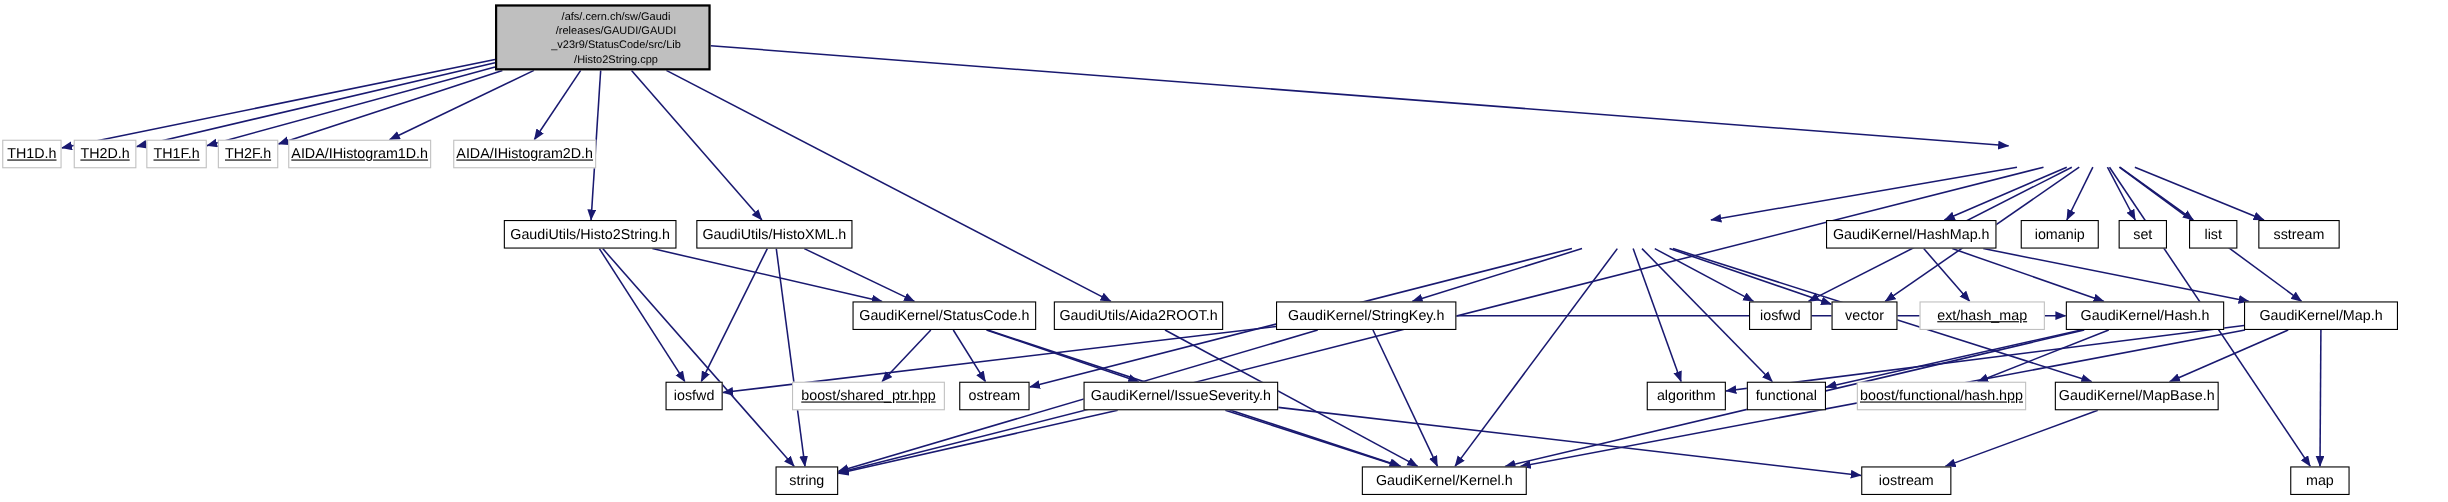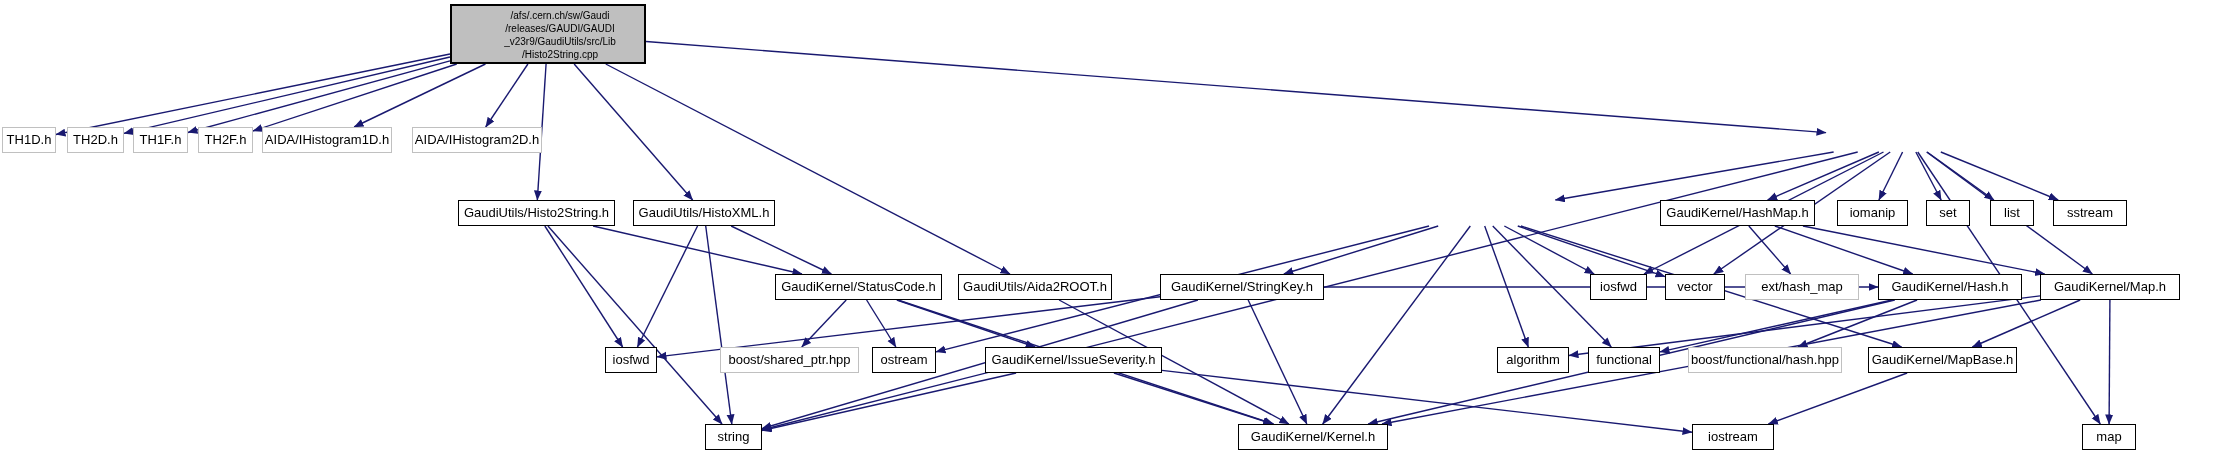--- a/index.html
+++ b/index.html
@@ -8,21 +8,21 @@
   }
   html,body{margin:0;padding:0;background:var(--bg);}
   #graph{position:relative;width:2225px;height:456px;background:var(--bg);
          font-family:"Liberation Sans","DejaVu Sans",sans-serif;overflow:hidden;}
   #edge-layer{position:absolute;left:0;top:0;width:2225px;height:456px;}
   .edge{stroke:var(--edge);stroke-width:1.4;fill:none;}
   .arrowhead{fill:var(--edge);}
   .node{position:absolute;height:24px;line-height:24px;box-sizing:content-box;
         background:var(--node-fill);border:1px solid var(--node-border);
         text-align:center;font-size:13px;color:#000;white-space:nowrap;overflow:hidden;}
-  .node.ext{border-color:var(--external-border);}
+  .node.ext{border-color:var(--external-border);text-decoration:underline;}
   .node.rootnode{height:53px;line-height:13px;background:var(--root-fill);
         border:2px solid var(--node-border);padding-top:3px;}
   .rootnode span{display:block;font-size:10px;padding-left:24px;}
 </style>
 </head>
 <body>
 
 <div id="graph">
   <svg id="edge-layer" width="2225" height="456">
     <defs>
@@ -86,21 +86,21 @@
       <line x1="2109.9133333333334" y1="300" x2="2109.0866666666666" y2="424" class="edge" marker-end="url(#arrow)"></line>
       <line x1="2080.171232876712" y1="300" x2="1972.3287671232877" y2="347" class="edge" marker-end="url(#arrow)"></line>
       <line x1="2040.9266666666667" y1="300" x2="1382.0733333333333" y2="424" class="edge" marker-end="url(#arrow)"></line>
       <line x1="2040" y1="295.8561525129983" x2="1569" y2="355.44540727902944" class="edge" marker-end="url(#arrow)"></line>
       <line x1="1907.1298701298701" y1="373" x2="1768.3701298701299" y2="424" class="edge" marker-end="url(#arrow)"></line>
     </svg>
 
   <div class="node rootnode" style="left:450px;top:4px;width:192px">
     <span>/afs/.cern.ch/sw/Gaudi</span>
     <span>/releases/GAUDI/GAUDI</span>
-    <span>_v23r9/GaudiUtils/src/Lib</span>
+    <span>_v23r9/StatusCode/src/Lib</span>
     <span>/Histo2String.cpp</span>
   </div>
 
   <div class="node ext" style="left:2px;top:127px;width:52px">TH1D.h</div>
   <div class="node ext" style="left:67px;top:127px;width:55px">TH2D.h</div>
   <div class="node ext" style="left:133px;top:127px;width:53px">TH1F.h</div>
   <div class="node ext" style="left:198px;top:127px;width:53px">TH2F.h</div>
   <div class="node ext" style="left:262px;top:127px;width:128px">AIDA/IHistogram1D.h</div>
   <div class="node ext" style="left:412px;top:127px;width:128px">AIDA/IHistogram2D.h</div>
 

